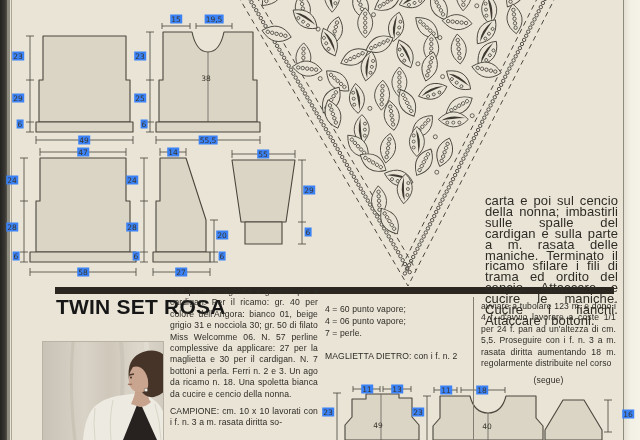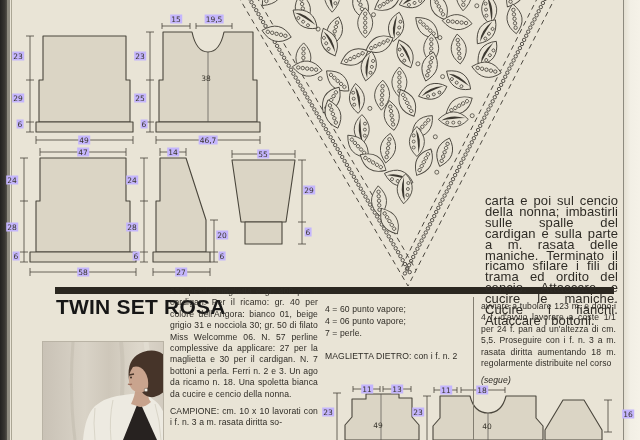--- a/index.html
+++ b/index.html
@@ -14,38 +14,38 @@
   .edge-right-line{left:623px;top:0;width:1px;height:440px;background:#8d8a7e}
   .edge-right-strip{left:624px;top:0;width:16px;height:440px;
     background:linear-gradient(90deg,#e4e0d2,#f2efe5 40%,#f5f2e8)}
   
   #lineart{left:0;top:0;z-index:1}
   .shape{fill:#dbd5c5;stroke:#4a463c;stroke-width:1.1;stroke-linejoin:round}
   .dim{stroke:#46423a;stroke-width:.8;fill:none}
   .cline{stroke:#55514a;stroke-width:.7;fill:none}
   
   .lab{position:absolute;z-index:3;font:7.5px "DejaVu Sans",sans-serif;color:#38352c;
-       background:#c4b5fd;padding:0 1px;transform:translate(-50%,-50%);white-space:nowrap}
+       background:#3b82f6;padding:0 1px;transform:translate(-50%,-50%);white-space:nowrap}
   .onfill{background:transparent}
   
   .bar{left:55px;top:287px;width:559px;height:7px;background:#2b2720;z-index:2}
   .vrule{left:473px;top:297px;width:1px;height:143px;background:#827d70;z-index:2}
   
   .title{left:56px;top:296px;z-index:3;font-weight:bold;font-size:20px;
          letter-spacing:.2px;color:#161616;transform:scaleX(1.05);transform-origin:left top}
   .col{z-index:3;font-size:8.6px;line-height:11.4px;color:#2f2c26;
        text-align:justify;letter-spacing:.1px}
   .col p{margin:0 0 6px 0}
   .ital{}
   .col-materials{left:170px;top:286px;width:148px;height:139px;overflow:hidden}
   .col-legend{left:325px;top:303px;width:145px}
   .col-legend div{line-height:12.2px}
   .legend-gap{height:10px}
   .col-right{left:481px;top:301px;width:135px}
-  .segue{text-align:left;font-style:italic;margin-top:1px}
+  .segue{text-align:center;margin-top:1px}
   .col-finish{left:485px;top:196px;width:133px;font-size:13px;line-height:10.9px}
   
   .photo{left:43px;top:342px;width:120px;height:98px;z-index:3;overflow:hidden;
          outline:1px solid #b9b3a5}
 </style>
 </head>
 <body>
 
 <div class="abs edge-left-dark"></div>
 <div class="abs edge-left-mid"></div>
@@ -706,21 +706,21 @@
 <span class="lab" style="left:18px;top:98px">29</span>
 <span class="lab" style="left:20px;top:124px">6</span>
 <span class="lab" style="left:84px;top:140px">49</span>
 
 <span class="lab" style="left:176px;top:19px">15</span>
 <span class="lab" style="left:214px;top:19px">19,5</span>
 <span class="lab" style="left:140px;top:56px">23</span>
 <span class="lab" style="left:140px;top:98px">25</span>
 <span class="lab onfill" style="left:206px;top:78px">38</span>
 <span class="lab" style="left:144px;top:124px">6</span>
-<span class="lab" style="left:208px;top:140px">46,7</span>
+<span class="lab" style="left:208px;top:140px">55,5</span>
 
 <span class="lab" style="left:83px;top:152px">47</span>
 <span class="lab" style="left:12px;top:180px">24</span>
 <span class="lab" style="left:12px;top:227px">28</span>
 <span class="lab" style="left:16px;top:256px">6</span>
 <span class="lab" style="left:83px;top:272px">58</span>
 
 <span class="lab" style="left:173px;top:152px">14</span>
 <span class="lab" style="left:132px;top:180px">24</span>
 <span class="lab" style="left:132px;top:227px">28</span>

